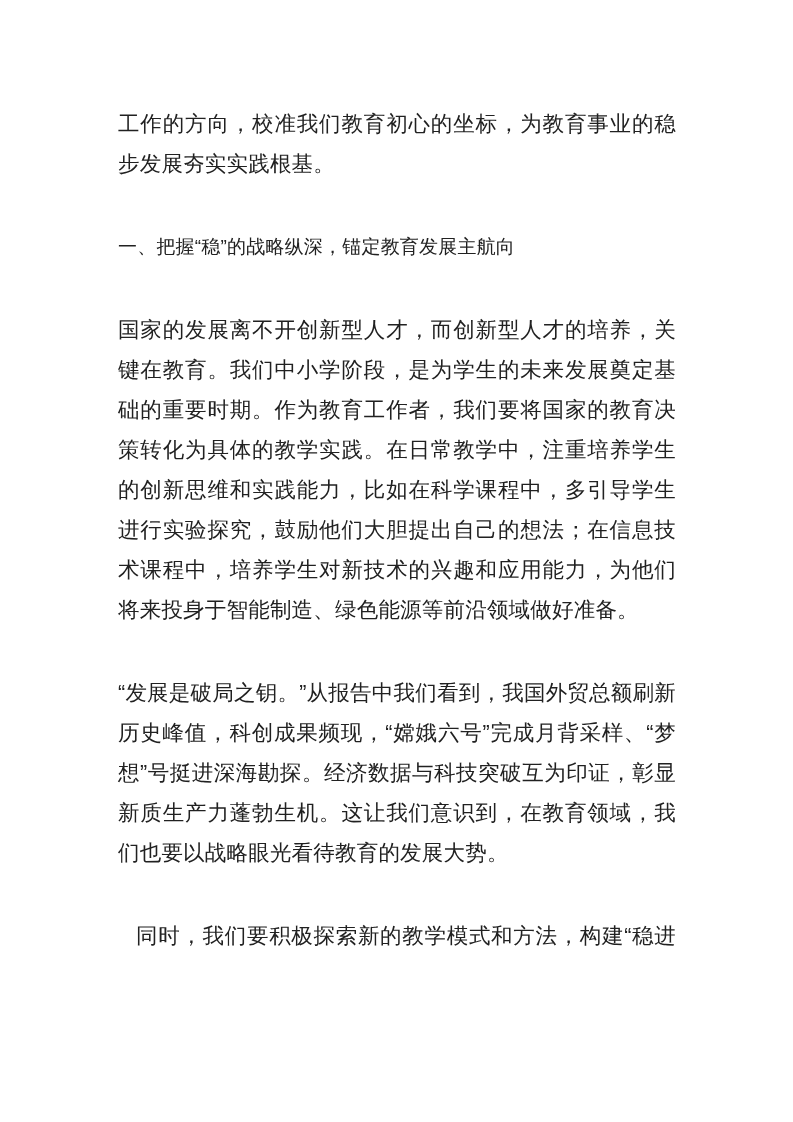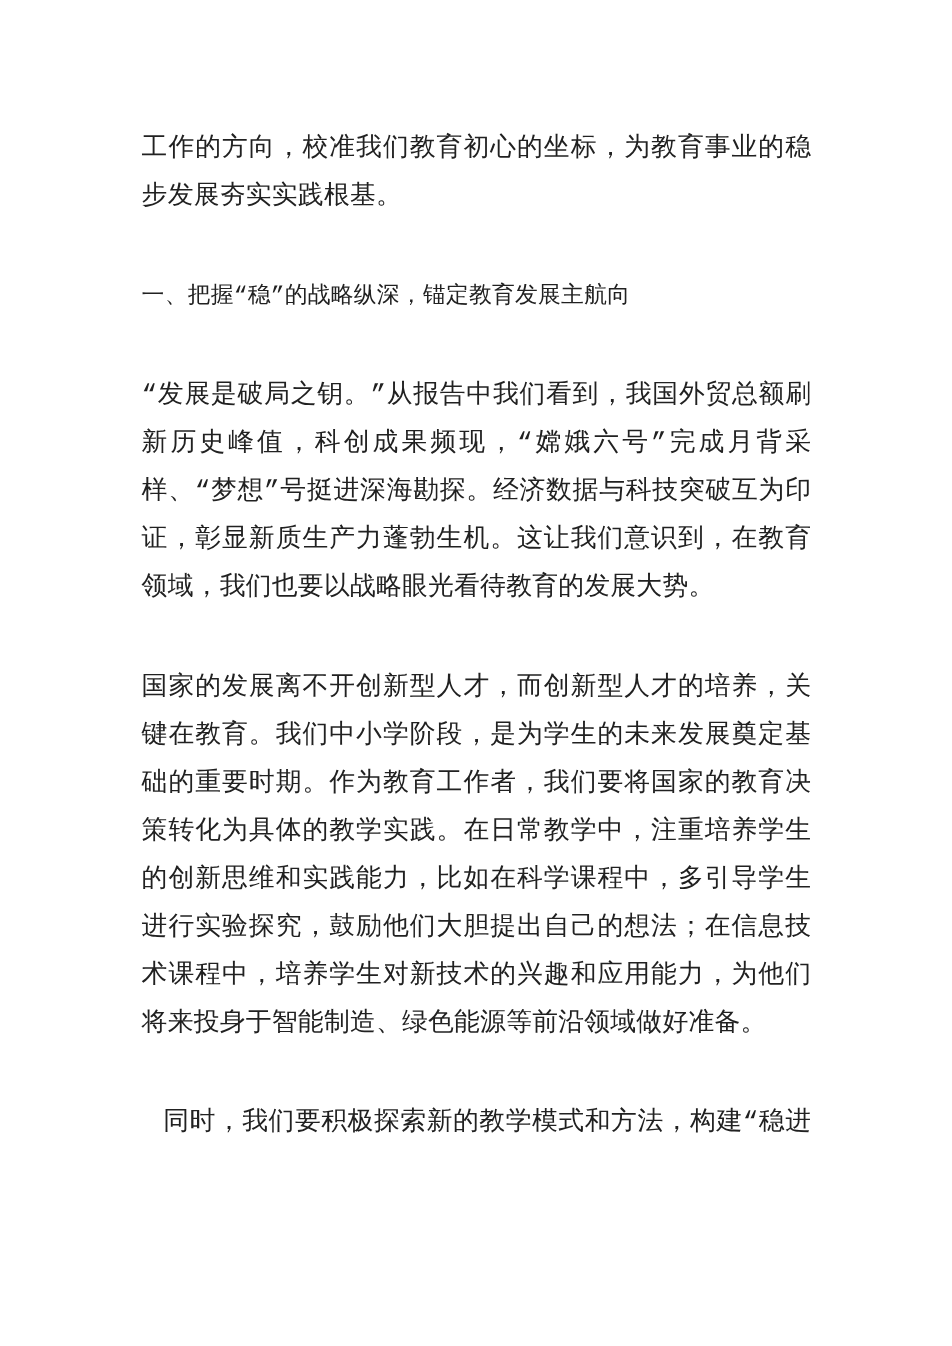--- a/index.html
+++ b/index.html
@@ -6,21 +6,21 @@
   html, body {
     background: #ffffff;
   }
   .page {
     position: relative;
     width: 793px;
     height: 955px;
     margin: 0 auto;
     background: #ffffff;
     overflow: hidden;
-    font-family: Liberation Mono, monospace;
+    font-family: Liberation Sans, sans-serif;
   }
   .content {
     position: absolute;
     top: 104px;
     left: 118px;
     width: 558px;
     color: #212121;
     font-size: 21.5px;
     line-height: 40px;
     text-align: justify;
@@ -35,17 +35,17 @@
     text-align: left;
   }
 </style>
 </head>
 <body>
 
 <div class="page" style="background: rgb(255, 255, 255); color: rgb(33, 33, 33);">
   <div class="content">
     <p class="block">工作的方向，校准我们教育初心的坐标，为教育事业的稳步发展夯实实践根基。</p>
     <h2 class="block heading">一、把握“稳”的战略纵深，锚定教育发展主航向</h2>
+    <p class="block">国家的发展离不开创新型人才，而创新型人才的培养，关键在教育。我们中小学阶段，是为学生的未来发展奠定基础的重要时期。作为教育工作者，我们要将国家的教育决策转化为具体的教学实践。在日常教学中，注重培养学生的创新思维和实践能力，比如在科学课程中，多引导学生进行实验探究，鼓励他们大胆提出自己的想法；在信息技术课程中，培养学生对新技术的兴趣和应用能力，为他们将来投身于智能制造、绿色能源等前沿领域做好准备。</p>
     <p class="block">“发展是破局之钥。”从报告中我们看到，我国外贸总额刷新历史峰值，科创成果频现，“嫦娥六号”完成月背采样、“梦想”号挺进深海勘探。经济数据与科技突破互为印证，彰显新质生产力蓬勃生机。这让我们意识到，在教育领域，我们也要以战略眼光看待教育的发展大势。</p>
-    <p class="block">国家的发展离不开创新型人才，而创新型人才的培养，关键在教育。我们中小学阶段，是为学生的未来发展奠定基础的重要时期。作为教育工作者，我们要将国家的教育决策转化为具体的教学实践。在日常教学中，注重培养学生的创新思维和实践能力，比如在科学课程中，多引导学生进行实验探究，鼓励他们大胆提出自己的想法；在信息技术课程中，培养学生对新技术的兴趣和应用能力，为他们将来投身于智能制造、绿色能源等前沿领域做好准备。</p>
     <p class="block">同时，我们要积极探索新的教学模式和方法，构建“稳进互促”的教育发展格局。比如，开展项目式学习，让学生通过</p>
   </div>
 </div>
 
 </body></html>

